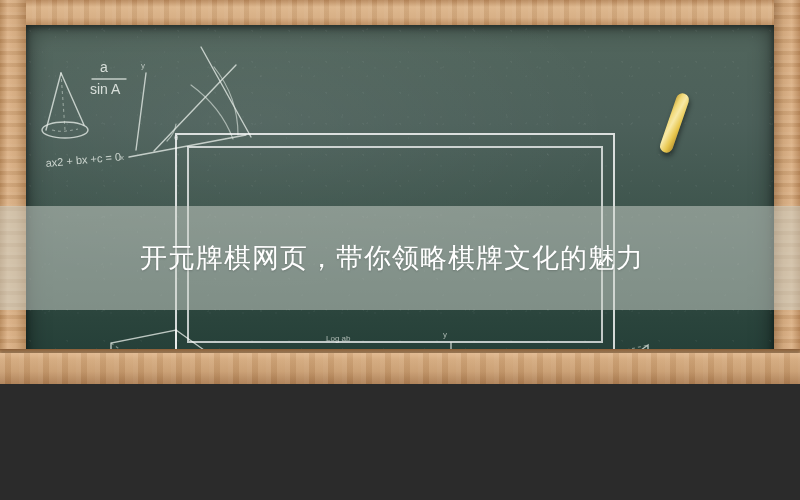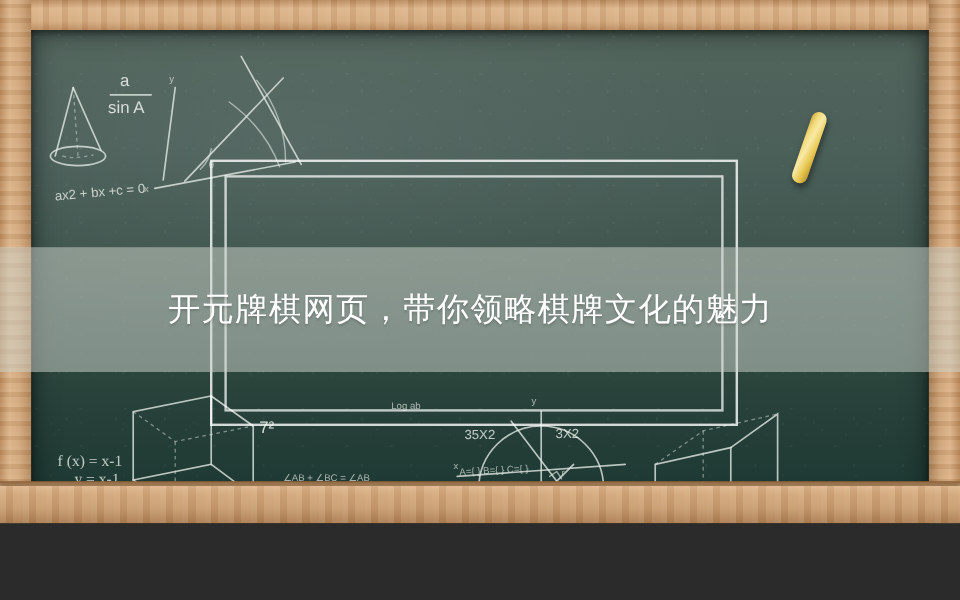--- a/index.html
+++ b/index.html
@@ -1,20 +1,20 @@
 <!DOCTYPE html>
 <html><head>
 <meta charset="utf-8">
 <style>
   html,body{margin:0;padding:0;background:#2b2b2b;}
   body{font-family:"Liberation Sans","DejaVu Sans",sans-serif;}
 
   .stage{
     position:relative;
-    width:800px;height:436px;
+    width:800px;height:384px;
     overflow:hidden;
     background:#c2410c;
   }
 
   
   .frame-outer{
     position:absolute;left:0;top:0;width:800px;height:500px;
     background:
       repeating-linear-gradient(90deg,
         rgba(255,255,255,.06) 0px, rgba(255,255,255,.06) 2px,

